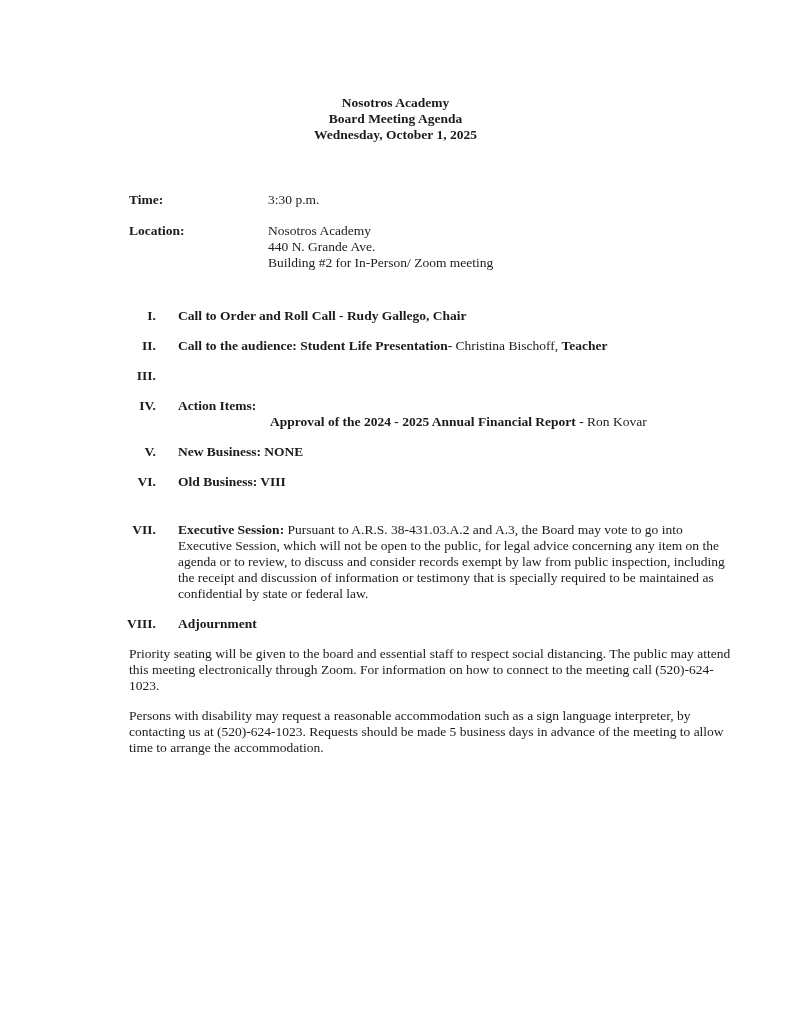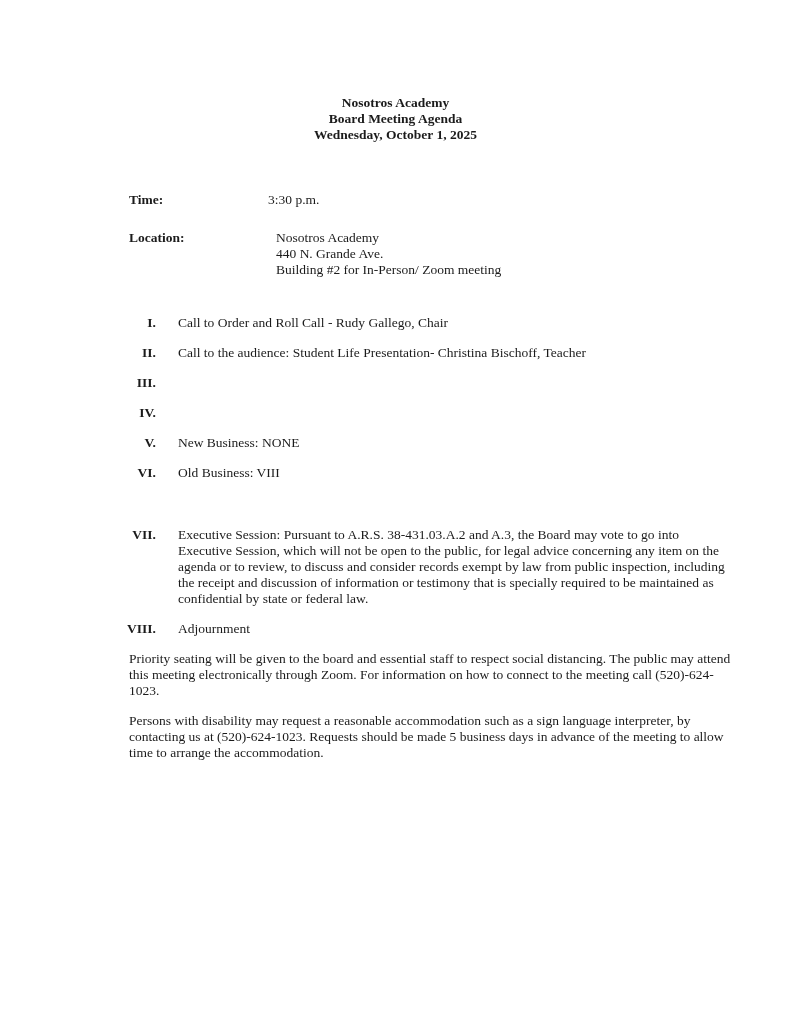--- a/index.html
+++ b/index.html
@@ -12,49 +12,49 @@
     width: 719px;
     min-height: 1024px;
     margin: 0 auto;
     background: #ffffff;
     color: #1b1b1b;
     font-family: "Liberation Serif", "DejaVu Serif", serif;
     font-size: 13.5px;
     line-height: 16px;
     box-sizing: border-box;
   }
-  .b { font-weight: normal; }
+  .b { font-weight: bold; }
 
   .doc-header {
     padding-top: 95px;
     text-align: center;
     font-weight: bold;
   }
   .doc-header div { white-space: pre; }
 
   .info-section {
     margin: 49px 0 0 93px;
   }
   .info-row { display: flex; }
-  .info-row + .info-row { margin-top: 22px; gap: 8px; }
+  .info-row + .info-row { margin-top: 15px; }
   .info-label {
     width: 139px;
     flex-shrink: 0;
     font-weight: bold;
   }
   .info-value span { display: block; }
 
   .agenda {
     margin: 37px 0 0 68px;
   }
   .agenda-row {
     display: flex;
     margin-bottom: 14px;
   }
-  .agenda-row:nth-child(7) { margin-top: 46px; }
+  .agenda-row:nth-child(7) { margin-top: 32px; }
   .numeral {
     width: 52px;
     flex-shrink: 0;
     text-align: right;
     font-weight: bold;
   }
   .agenda-text {
     margin-left: 22px;
     width: 552px;
   }
@@ -100,20 +100,21 @@
       </div>
       <div class="agenda-row">
         <span class="numeral">II.</span>
         <div class="agenda-text"><span class="b">Call to the audience: Student Life Presentation-</span><span> Christina Bischoff, </span><span class="b">Teacher</span></div>
       </div>
       <div class="agenda-row">
         <span class="numeral">III.</span>
       </div>
       <div class="agenda-row">
         <span class="numeral">IV.</span>
+        <div class="agenda-text"><span class="b">Action Items:</span><div class="sub-item"><span class="b">Approval of the 2024 - 2025 Annual Financial Report - </span><span>Ron Kovar</span></div></div>
       </div>
       <div class="agenda-row">
         <span class="numeral">V.</span>
         <div class="agenda-text"><span class="b">New Business: NONE</span></div>
       </div>
       <div class="agenda-row">
         <span class="numeral">VI.</span>
         <div class="agenda-text"><span class="b">Old Business: VIII</span></div>
       </div>
       <div class="agenda-row">

